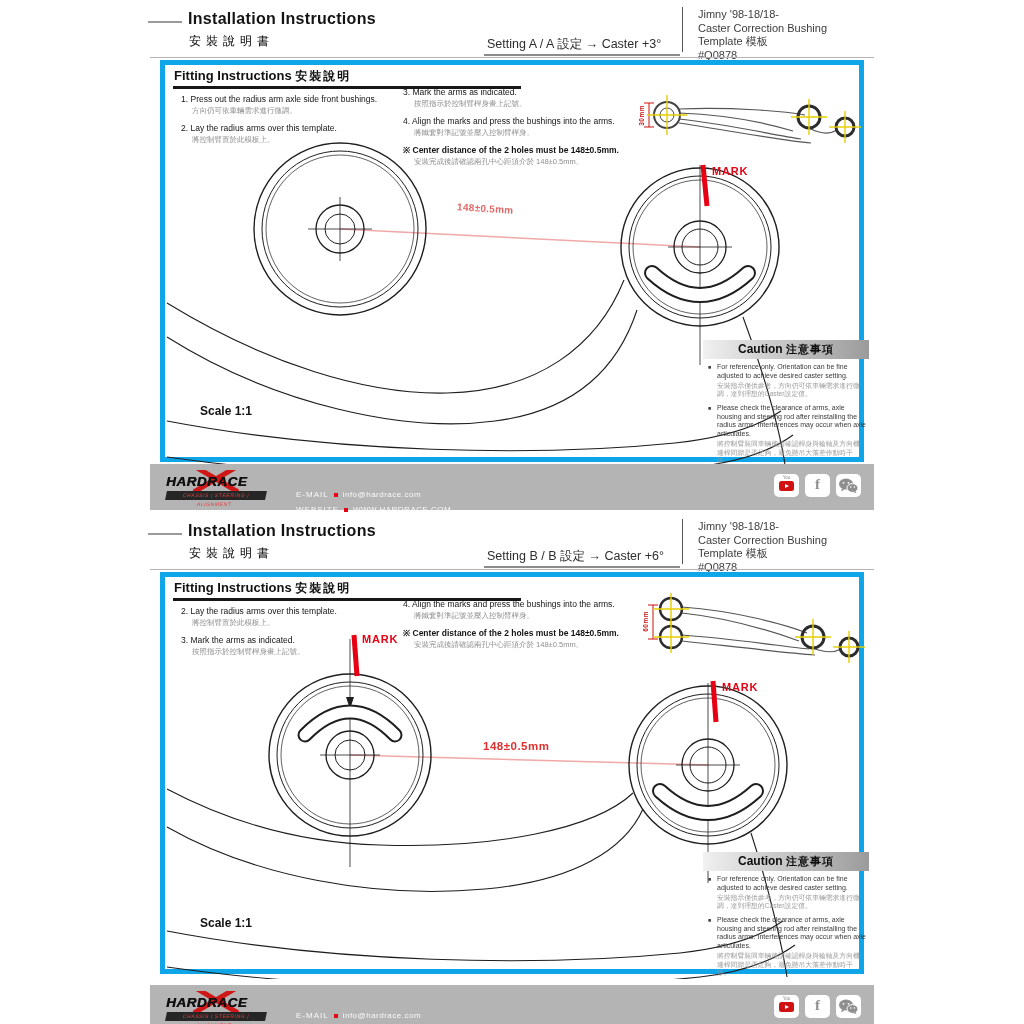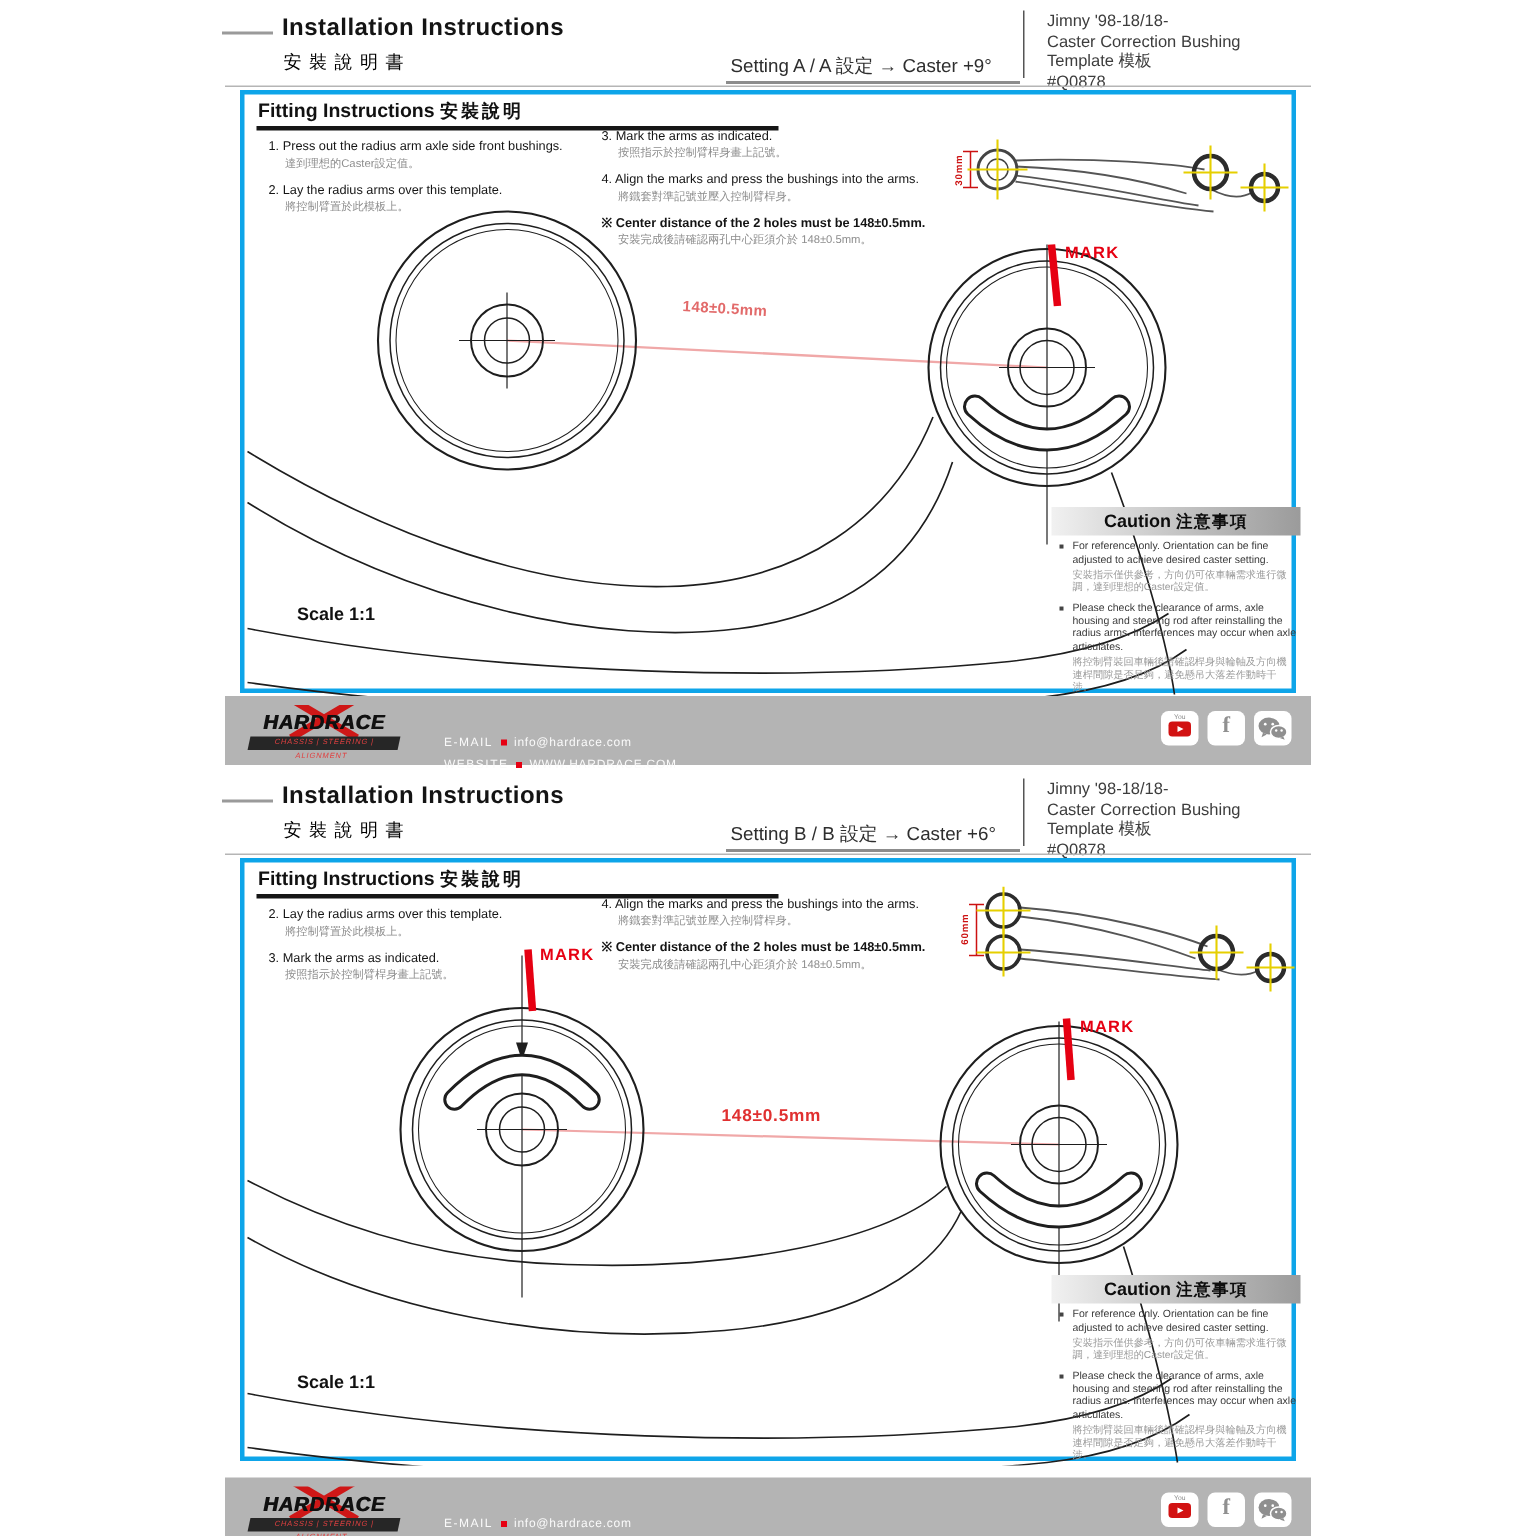--- a/index.html
+++ b/index.html
@@ -12,21 +12,21 @@
   .dash { position:absolute; left:148px; top:21px; width:34px; height:2px; background:#9a9a9a; }
   .hd-title { position:absolute; left:188px; top:10px; font-size:16px; font-weight:bold; color:#141414; letter-spacing:0.3px; }
   .hd-sub { position:absolute; left:189px; top:33px; font-size:12px; color:#000000; letter-spacing:5px; font-family:"Liberation Serif", serif; }
   .hd-setting { position:absolute; left:487px; top:36px; font-size:12.5px; color:#2e2e2e; }
   .hd-setting-line { position:absolute; left:484px; top:54px; width:196px; height:2px; background:#8c8c8c; }
   .hd-vline { position:absolute; left:682px; top:7px; width:1px; height:45px; background:#555; }
   .hd-info { position:absolute; left:698px; top:8px; font-size:11px; color:#3d3d3d; line-height:13.5px; }
   .hd-hr { position:absolute; left:150px; top:57px; width:724px; height:1px; background:#b5b5b5; }
 
   
-  .box { position:absolute; left:160px; top:60px; width:704px; height:402px; border:3px solid #0ea5e9; background:#fff; }
+  .box { position:absolute; left:160px; top:60px; width:704px; height:402px; border:5px solid #0ea5e9; background:#fff; }
   .fit-head { position:absolute; left:9px; top:3px; font-size:13px; font-weight:bold; color:#111; }
   .fit-head .zh { font-size:12px; letter-spacing:2px; font-family:"Liberation Serif", serif; }
   .fit-underline { position:absolute; left:8px; top:21px; width:348px; height:3px; background:#161616; }
 
   .steps { position:absolute; font-size:8.5px; color:#141414; }
   .steps-left { left:16px; top:29px; width:218px; }
   .steps-right { left:238px; top:22px; width:240px; }
   .step { margin-bottom:7px; }
   .step-en { font-size:8.5px; color:#141414; line-height:11px; }
   .step-zh { font-size:7.5px; color:#8d8d8d; padding-left:11px; line-height:10px; margin-top:1px; }
@@ -49,21 +49,21 @@
   .citem { position:relative; padding-left:9px; margin-bottom:5px; }
   .cbullet { position:absolute; left:0; top:1px; font-size:5.5px; color:#444; }
   .citem .en { font-size:7px; color:#3a3a3a; line-height:8.8px; }
   .citem .zh { font-size:6.8px; color:#9a9a9a; line-height:8.6px; margin-top:1px; }
 
   
   .footer { position:absolute; left:150px; top:464px; width:724px; height:46px; background:#b4b4b4; }
   .panel-b .footer { top:473px; }
   .logo { position:absolute; left:14px; top:6px; width:104px; height:34px; }
   .logo-x { position:absolute; left:0; top:0; width:104px; height:22px; }
-  .logo-text { position:absolute; left:2px; top:4px; width:100px; text-align:center; font-size:13.5px; font-weight:bold; font-style:italic; color:#101010; letter-spacing:0.5px; text-shadow:0.6px 0 #101010; }
+  .logo-text { position:absolute; left:2px; top:4px; width:100px; text-align:left; font-size:13.5px; font-weight:bold; font-style:italic; color:#101010; letter-spacing:0.5px; text-shadow:0.6px 0 #101010; }
   .logo-sub { position:absolute; left:2px; top:21px; width:100px; height:9px; background:#262626; color:#e04040; font-size:5px; text-align:center; line-height:9px; letter-spacing:0.6px; transform:skewX(-12deg); }
   .contact { position:absolute; left:146px; top:23px; }
   .crow { height:15px; display:flex; align-items:center; }
   .clabel { font-size:8px; color:#fafafa; letter-spacing:1px; }
   .cbul { display:inline-block; width:4px; height:4px; background:#e60012; margin:0 5px; }
   .cval { font-size:8px; color:#fafafa; letter-spacing:0.5px; }
   .social { position:absolute; right:13px; top:10px; display:flex; gap:6px; }
   .sicon { width:25px; height:23px; background:#fff; border-radius:5px; position:relative; }
   .yt-badge { position:absolute; left:5px; top:7px; width:15px; height:10px; background:#d21212; border-radius:2.5px; }
   .yt-tri { position:absolute; left:6px; top:2.5px; width:0; height:0; border-left:4.5px solid #fff; border-top:2.6px solid transparent; border-bottom:2.6px solid transparent; }
@@ -73,21 +73,21 @@
 </style>
 </head>
 <body>
 
 <div class="page">
 
   <div class="panel panel-a">
     <div class="dash"></div>
     <div class="hd-title">Installation Instructions</div>
     <div class="hd-sub">安裝說明書</div>
-    <div class="hd-setting">Setting A / A 設定 → Caster +9°</div>
+    <div class="hd-setting">Setting A / A 設定 → Caster +3°</div>
     <div class="hd-setting-line"></div>
     <div class="hd-vline"></div>
     <div class="hd-info">
       <div>Jimny '98-18/18-</div>
       <div>Caster Correction Bushing Template 模板</div>
       <div>#Q0878</div>
     </div>
     <div class="hd-hr"></div>
 
     <div class="box">
@@ -152,21 +152,21 @@
 
       <div class="fit-head">
         <span>Fitting Instructions</span>
         <span class="zh">安裝說明</span>
       </div>
       <div class="fit-underline"></div>
 
       <div class="steps steps-left">
         <div class="step">
           <div class="step-en"><span>1.</span> <span>Press out the radius arm axle side front bushings.</span></div>
-          <div class="step-zh">達到理想的Caster設定值。</div>
+          <div class="step-zh">方向仍可依車輛需求進行微調。</div>
         </div>
         <div class="step">
           <div class="step-en"><span>2.</span> <span>Lay the radius arms over this template.</span></div>
           <div class="step-zh">將控制臂置於此模板上。</div>
         </div>
       </div>
       <div class="steps steps-right">
         <div class="step">
           <div class="step-en"><span>3.</span> <span>Mark the arms as indicated.</span></div>
           <div class="step-zh">按照指示於控制臂桿身畫上記號。</div>

